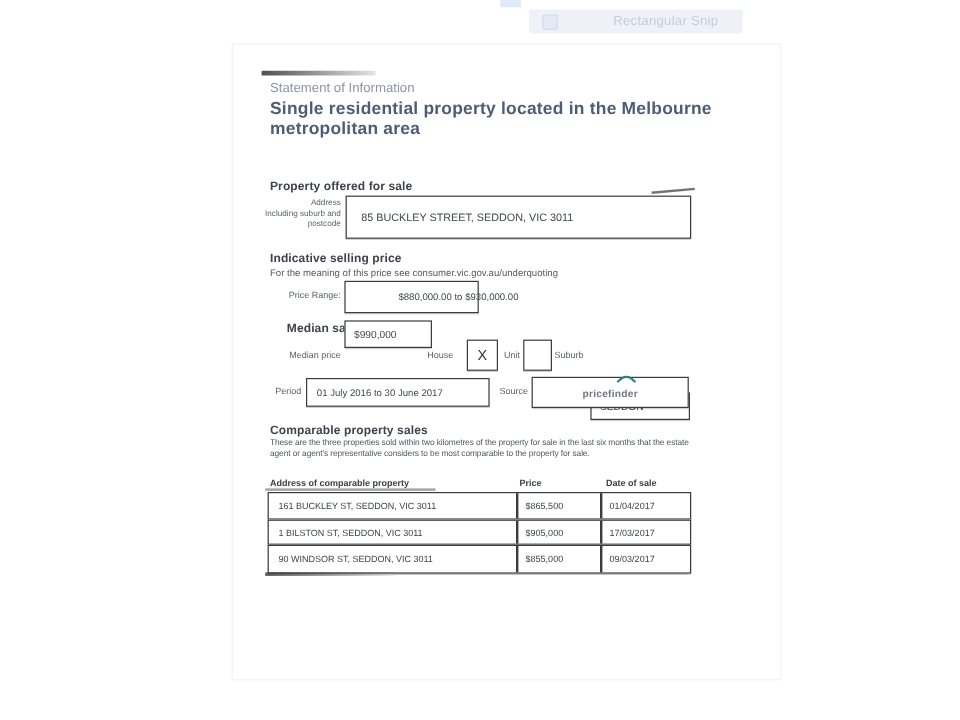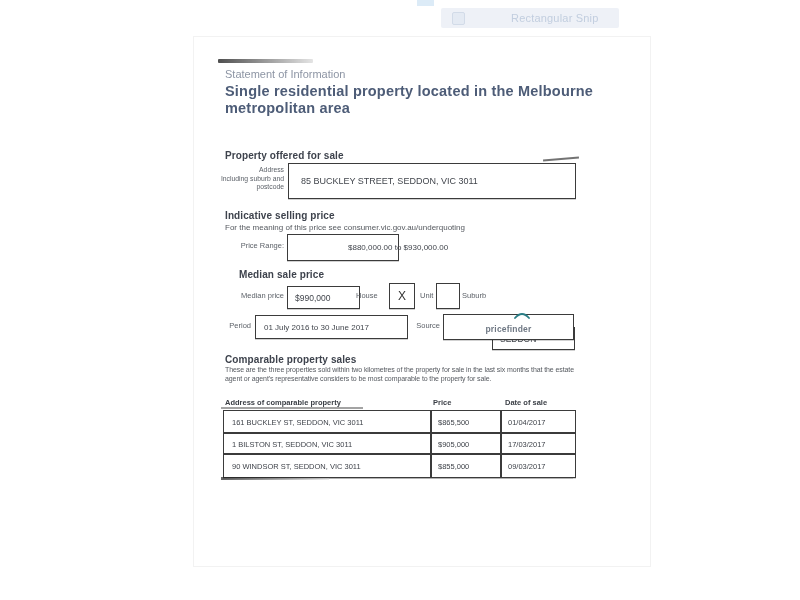--- a/index.html
+++ b/index.html
@@ -55,22 +55,22 @@
   .note{position:absolute;left:225px;top:223px;font-size:8px;color:#55595f;}
   .para{position:absolute;left:225px;top:366px;width:352px;font-size:7px;line-height:8.7px;
         color:#55595f;letter-spacing:-.1px;}
 
   .box{position:absolute;border:1.5px solid #3b3b3b;background:#fff;display:flex;
        align-items:center;box-shadow:0 1px 0 rgba(0,0,0,.18);}
   .val{font-size:8.5px;color:#42464d;white-space:nowrap;}
   .addr-box{left:288px;top:163px;width:286px;height:34px;}
   .addr-box .val{margin-left:12px;font-size:9px;}
   .price-box{left:287px;top:234px;width:110px;height:25px;}
-  .price-box .val{margin-left:24px;font-size:8px;padding-left:36px;}
-  .median-box{left:287px;top:286px;width:71px;height:21px;}
+  .price-box .val{margin-left:8px;font-size:8px;padding-left:36px;}
+  .median-box{left:287px;top:267px;width:71px;height:21px;}
   .median-box .val{margin-left:7px;}
   .chk{justify-content:center;}
   .house-box{left:389px;top:283px;width:24px;height:24px;}
   .unit-box{left:436px;top:283px;width:22px;height:24px;}
   .chk .val{font-size:12px;color:#333;}
   .suburb-box{left:492px;top:285px;width:81px;height:21px;margin-top:42px;}
   .suburb-box .val{margin-left:7px;}
   .period-box{left:255px;top:315px;width:151px;height:22px;}
   .period-box .val{margin-left:8px;font-size:8px;}
   .source-box{left:443px;top:314px;width:129px;height:24px;justify-content:center;}

